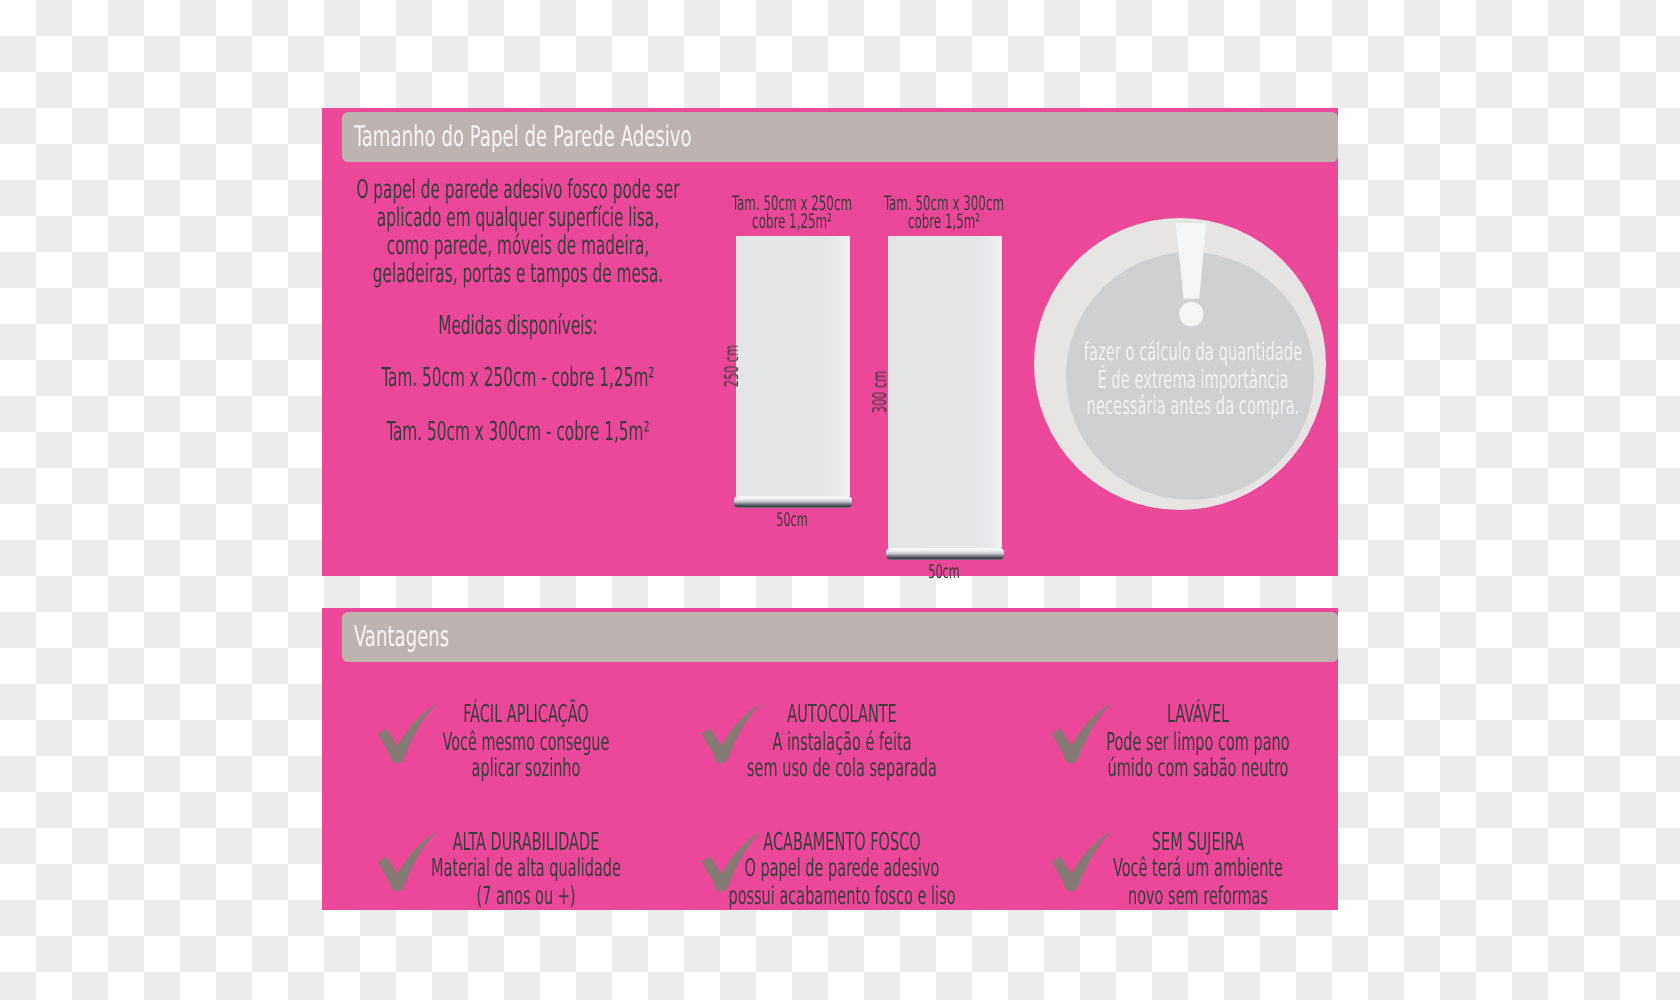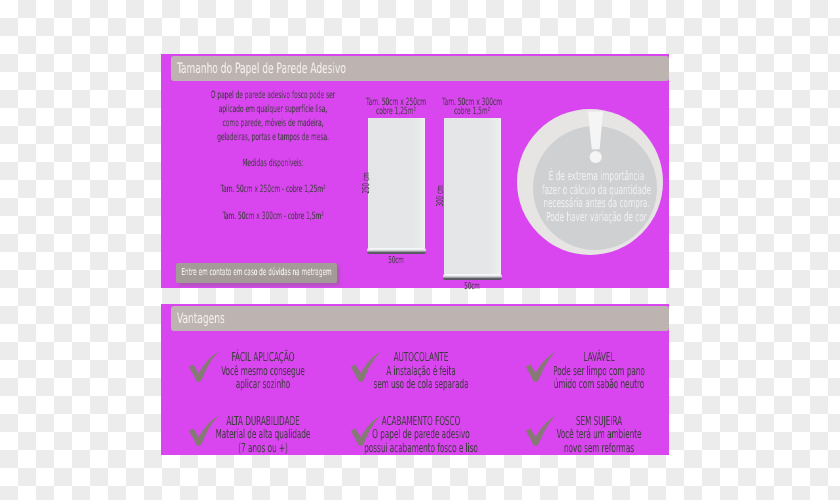--- a/index.html
+++ b/index.html
@@ -10,38 +10,38 @@
     background-image:
       linear-gradient(45deg,#ececec 25%,transparent 25%,transparent 75%,#ececec 75%),
       linear-gradient(45deg,#ececec 25%,transparent 25%,transparent 75%,#ececec 75%);
     background-size:36px 36px;
     background-position:0 0,18px 18px;
     font-family:"DejaVu Sans Condensed","DejaVu Sans",sans-serif;
     color:#3c3c3c;
     -webkit-font-smoothing:antialiased;
     text-rendering:geometricPrecision;
   }
-  .card{position:absolute;background:#d946ef;text-decoration:underline;}
+  .card{position:absolute;background:#ec4899;text-decoration:underline;}
   #card-size{left:161px;top:54px;width:508px;height:234px;}
   #card-adv{left:161px;top:304px;width:508px;height:151px;}
 
   .cx{position:absolute;left:-300px;right:-300px;top:0;
       transform-origin:center center;white-space:nowrap;will-change:transform;}
   .lrow{position:relative;}
 
   .hbar{
     position:absolute;left:9.6px;top:2px;width:498.4px;height:25px;
     background:#bdb4b2;border-radius:3px;
     color:#f6f3f2;font-size:14.3px;line-height:27px;
     padding-left:6px;box-sizing:border-box;overflow:hidden;text-align:left;
   }
   .hbar .cx{position:static;transform:scaleX(0.705);transform-origin:left center;display:inline-block;will-change:transform;}
 
   .desc{position:absolute;left:3px;top:0;width:190px;text-align:center;}
-  .desc > div{position:absolute;left:14px;width:190px;font-size:10px;line-height:14.2px;height:14.2px;}
+  .desc > div{position:absolute;left:0;width:190px;font-size:13px;line-height:14.2px;height:14.2px;}
   .desc .cx{transform:scaleX(0.655);}
 
   .btn{
     position:absolute;left:15px;top:209px;width:161px;height:19.5px;
     background:#a49a97;color:#ffffff;border-radius:2px;
     font-size:9.7px;line-height:20px;text-align:center;
     box-shadow:2.5px 2.5px 2.5px rgba(120,112,108,.40);
   }
   .btn .cx{transform:scaleX(0.66);}
 
@@ -88,23 +88,20 @@
     <div class="lrow" style="top:102.8px;">
         <span class="cx">Medidas disponíveis:</span>
       </div>
     <div class="lrow" style="top:129.4px;">
         <span class="cx">Tam. 50cm x 250cm - cobre 1,25m²</span>
       </div>
     <div class="lrow" style="top:155.8px;">
         <span class="cx">Tam. 50cm x 300cm - cobre 1,5m²</span>
       </div>
   </div>
-  <div class="btn">
-      <span class="cx">Entre em contato em caso de dúvidas na metragem</span>
-    </div>
   <div>
     <div class="roll-cap" style="left:192px;top:44px;width:86px;">
       <div class="lrow">
           <span class="cx">Tam. 50cm x 250cm</span>
         </div>
       <div class="lrow">
           <span class="cx">cobre 1,25m²</span>
         </div>
     </div>
     <div class="roll-body" style="left:207px;top:64px;width:57px;height:130px;background:linear-gradient(90deg,#e3e5e7 0%,#e4e6e8 78%,#e9ebed 92%,#eef0f1 100%);"></div>
@@ -135,30 +132,27 @@
       </div>
   </div>
   <svg class="warn-wrap" viewBox="0 0 508 234" width="508" height="234">
     <circle cx="429" cy="128" r="73" fill="#e7e5e4"></circle>
     <circle cx="434" cy="134" r="62" fill="#cfd0d2"></circle>
     <path d="M426.9 57.5 L442.1 57.5 L438.6 95.2 L430.8 95.2 Z" fill="#f5f5f5"></path>
     <circle cx="434.7" cy="103" r="6.1" fill="#f5f5f5"></circle>
   </svg>
   <div class="warn-text">
     <div class="lrow">
+        <span class="cx">fazer o cálculo da quantidade</span>
+      </div>
+    <div class="lrow">
         <span class="cx">É de extrema importância</span>
-      </div>
-    <div class="lrow">
-        <span class="cx">fazer o cálculo da quantidade</span>
       </div>
     <div class="lrow">
         <span class="cx">necessária antes da compra.</span>
-      </div>
-    <div class="lrow">
-        <span class="cx">Pode haver variação de cor</span>
       </div>
   </div>
 </div>
 
 <div class="card" id="card-adv">
   <div class="hbar"><span class="cx">Vantagens</span></div>
   <div class="adv-item" style="left:0;top:0;">
     <div class="adv-check" style="left:26.2px;top:47.4px;"><svg viewBox="0 0 35 35" width="100%" height="100%">
           <path d="M1.75,17.13C3.60,20.35 5.57,23.50 7.29,26.79C8.18,28.67 8.44,31.08 10.19,32.44C11.76,33.72 14.24,33.15 15.27,31.46C16.21,30.07 16.55,28.38 17.29,26.88C18.62,24.57 19.36,21.99 20.58,19.62C23.34,14.00 26.58,8.53 30.85,3.91C31.95,2.76 33.36,1.98 34.60,1.00C32.82,1.79 30.92,2.38 29.36,3.59C23.63,7.70 19.12,13.26 15.10,18.99C13.26,21.62 11.66,24.44 10.55,27.46L10.38,27.83L10.28,28.01C11.19,26.74 13.35,26.75 14.27,28.00C13.37,26.22 12.85,24.25 11.70,22.60L10.92,21.33L8.55,17.57L6.45,14.27Z" fill="#857a74"></path>
         </svg></div>

